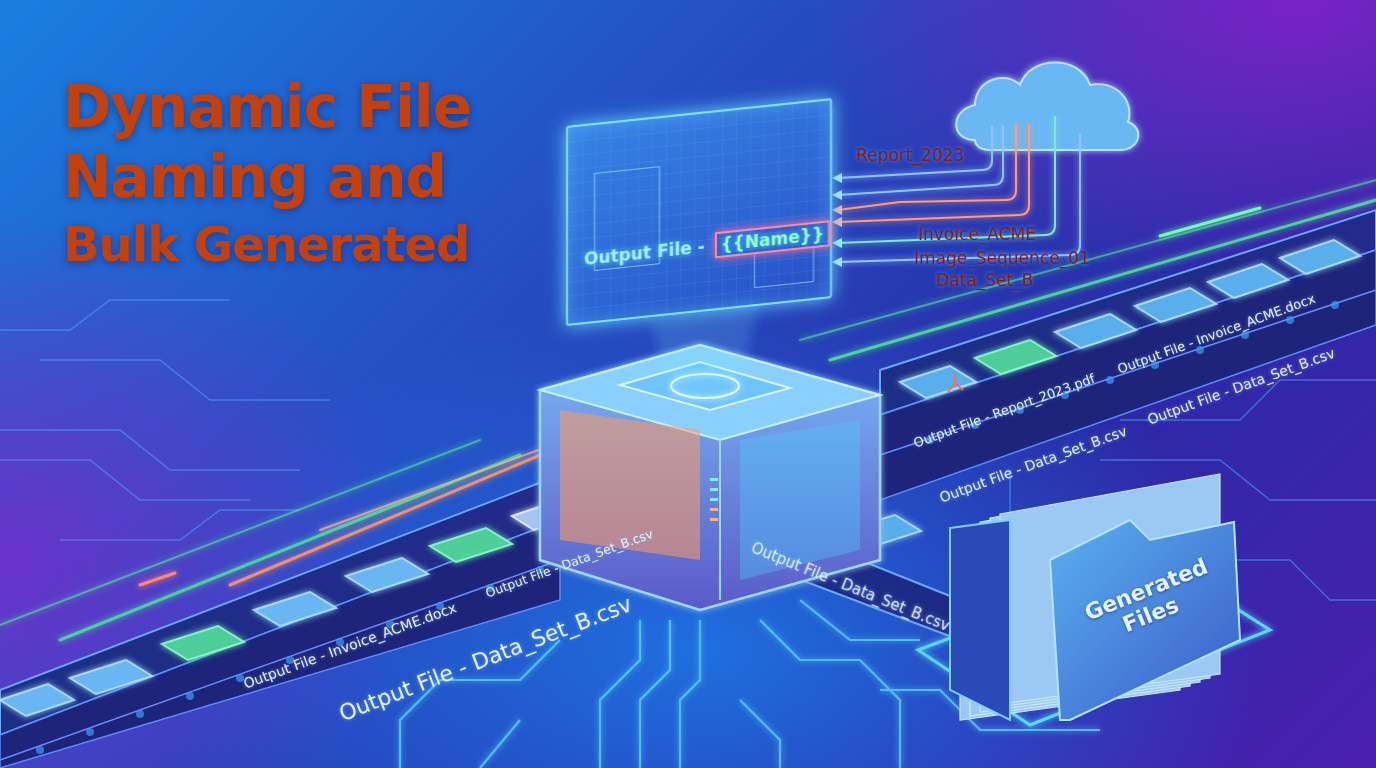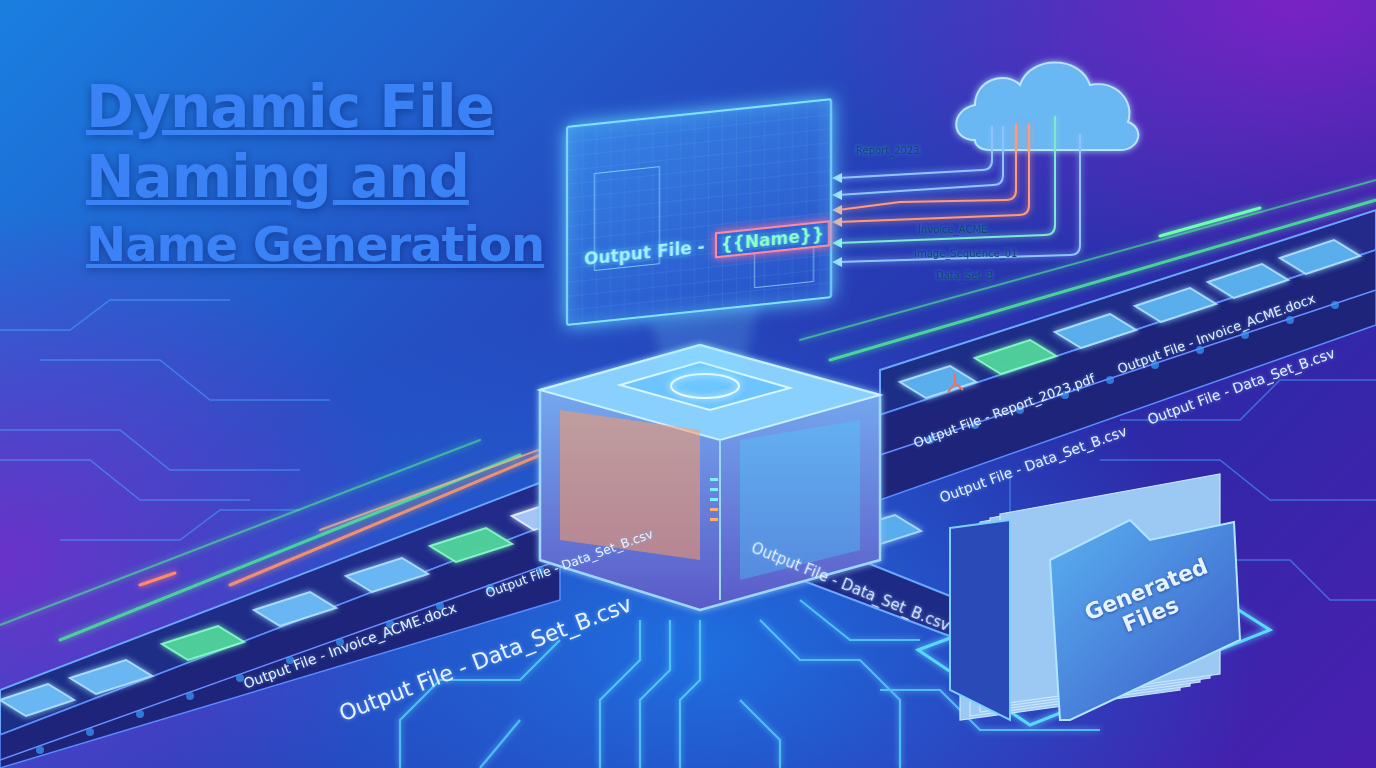--- a/index.html
+++ b/index.html
@@ -7,25 +7,24 @@
     width:1376px; height:768px; overflow:hidden; position:relative;
     font-family:"DejaVu Sans", sans-serif;
     background:
       radial-gradient(ellipse 700px 420px at 1300px 0px, #7a22c4 0%, rgba(122,34,196,0) 70%),
       radial-gradient(ellipse 600px 500px at 0px 560px, #6a32c8 0%, rgba(106,50,200,0) 70%),
       radial-gradient(ellipse 800px 500px at 700px 650px, #1f6fe0 0%, rgba(31,111,224,0) 70%),
       linear-gradient(135deg, #1a7fe0 0%, #2450c4 35%, #2a2aa6 70%, #4a1fb0 100%);
   }
   .layer { position:absolute; left:0; top:0; width:1376px; height:768px; }
   .title {
-    position:absolute; left:86px; top:78px;
-    color:#3b82f6; font-family:"DejaVu Sans", sans-serif; font-weight:bold;
+    position:absolute; left:63px; top:78px;
+    color:#c2410c; font-family:"DejaVu Sans", sans-serif; font-weight:bold;
     text-shadow:0 2px 8px rgba(0,20,80,0.45);
     line-height:1;
-    text-decoration:underline;
   }
   .title .l1, .title .l2 { display:block; font-size:58px; letter-spacing:-1px; }
   .title .l1 { margin-bottom:12px; }
   .title .l2 { margin-bottom:14px; }
   .title .l3 { display:block; font-size:48px; letter-spacing:-1px; }
 
   .template-panel {
     position:absolute; left:566px; top:126px; width:262px; height:196px;
     border:2px solid #7fe3ff; border-radius:3px;
     background:
@@ -47,21 +46,21 @@
   .template-panel .doc-outline {
     position:absolute; left:26px; top:48px; width:64px; height:96px;
     border:1.5px solid rgba(160,230,255,0.7);
   }
   .template-panel .note-box {
     position:absolute; right:16px; bottom:16px; width:58px; height:34px;
     border:1.5px solid rgba(160,230,255,0.7);
   }
 
   .source-label {
-    position:absolute; color:#0c4a6e; font-size:10px;
+    position:absolute; color:#7f1d1d; font-size:17px;
     text-shadow:0 0 4px rgba(120,200,255,0.6); white-space:nowrap;
   }
 
   .belt-label {
     position:absolute; color:#e9f1ff; white-space:nowrap;
     text-shadow:0 0 4px rgba(120,190,255,0.7);
     transform-origin:left center;
   }
 
   .folder {
@@ -252,21 +251,21 @@
       <polygon points="1000,514 1220,474 1220,674 1000,704"></polygon>
     </g>
     <polygon points="950,528 1010,520 1010,720 950,690" fill="#2a4ab8" stroke="#7ad0ff" stroke-width="2"></polygon>
     <polygon points="1050,560 1130,520 1150,540 1234,522 1240,640 1070,720 1060,720" fill="url(#folderFront)" stroke="#aee6ff" stroke-width="2"></polygon>
   </g>
 </svg>
 
 <div class="title">
   <span class="l1">Dynamic File</span>
   <span class="l2">Naming and</span>
-  <span class="l3">Name Generation</span>
+  <span class="l3">Bulk Generated</span>
 </div>
 
 <div class="template-panel">
   <div class="doc-outline"></div>
   <div class="note-box"></div>
   <div class="label">
     <span>Output File - </span><span class="placeholder">{{Name}}</span>
   </div>
 </div>
 

